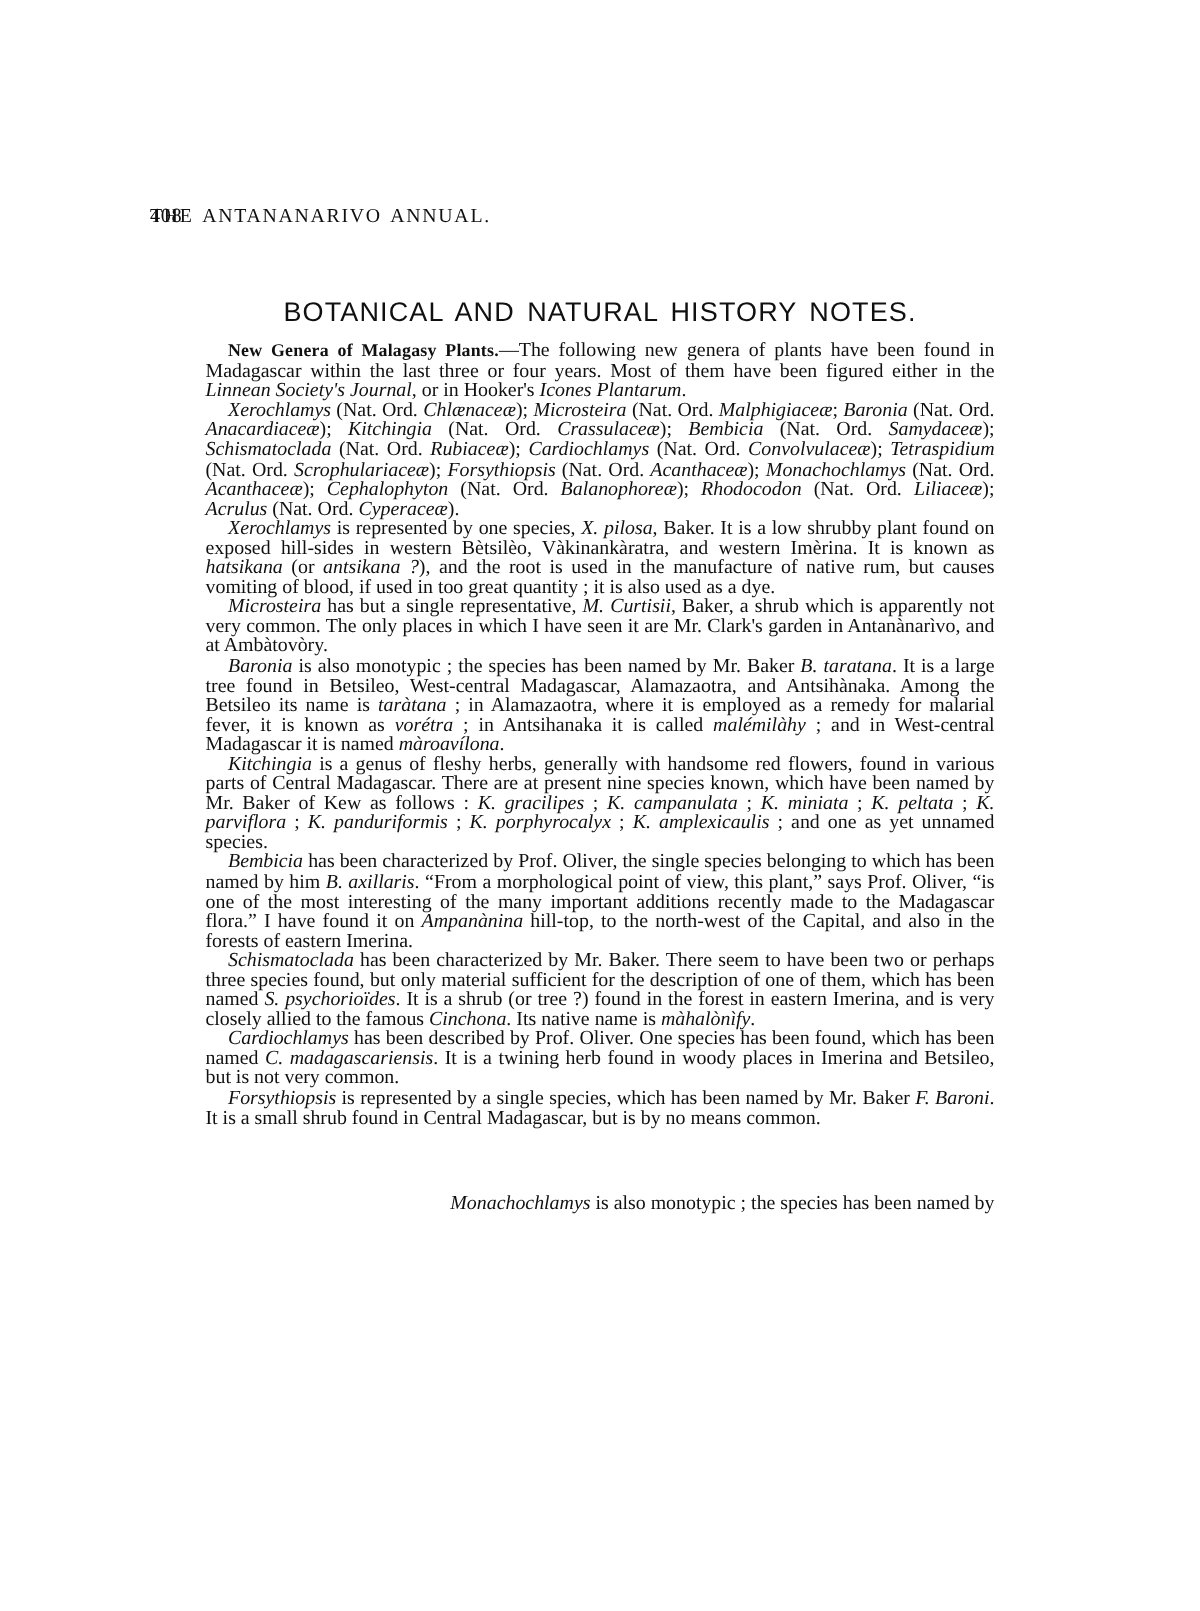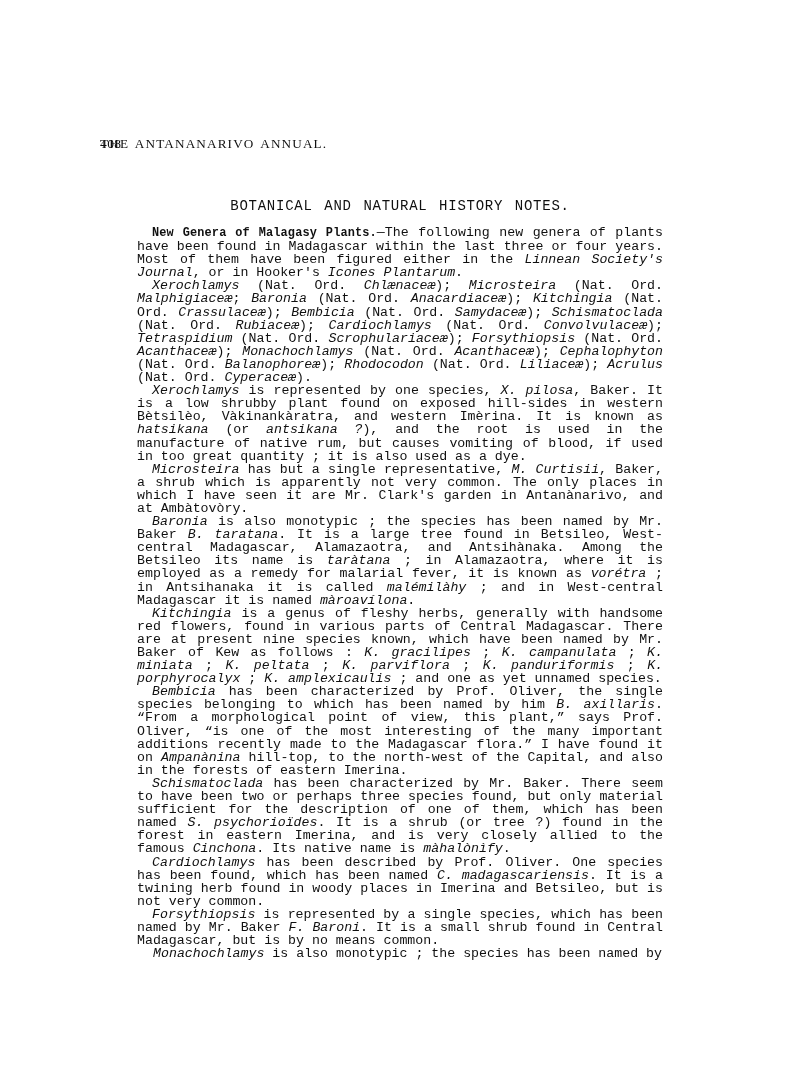--- a/index.html
+++ b/index.html
@@ -54,46 +54,47 @@
     font-family: "Liberation Serif", "DejaVu Serif", serif;
   }
 
   
   .section-title {
     position: absolute;
     left: 137px;
     top: 198px;
     width: 526px;
     text-align: center;
-    font-size: 14px;
+    font-size: 18px;
     letter-spacing: 0.75px;
     word-spacing: 2.5px;
-    font-family: Liberation Mono, monospace;
+    font-family: Liberation Sans, sans-serif;
   }
 
   
   .textblock {
     position: absolute;
     left: 137px;
     top: 226px;
     width: 526px;
     font-size: 13.25px;
     line-height: 13.1px;
     text-align: justify;
     text-justify: inter-word;
-    font-family: Liberation Mono, monospace;
+    font-family: Liberation Serif, serif;
   }
   .textblock p {
     margin: 0;
     padding: 0;
     text-indent: 15px;
     text-align: justify;
   }
   .textblock p:last-child {
-    text-align: center;
+    text-align: right;
+    margin-top: 44px;
   }
   .runin {
     font-weight: bold;
     font-size: 11.9px;
     letter-spacing: 0.15px;
   }
   i, .it {
     font-style: italic;
   }
   .lastline {

